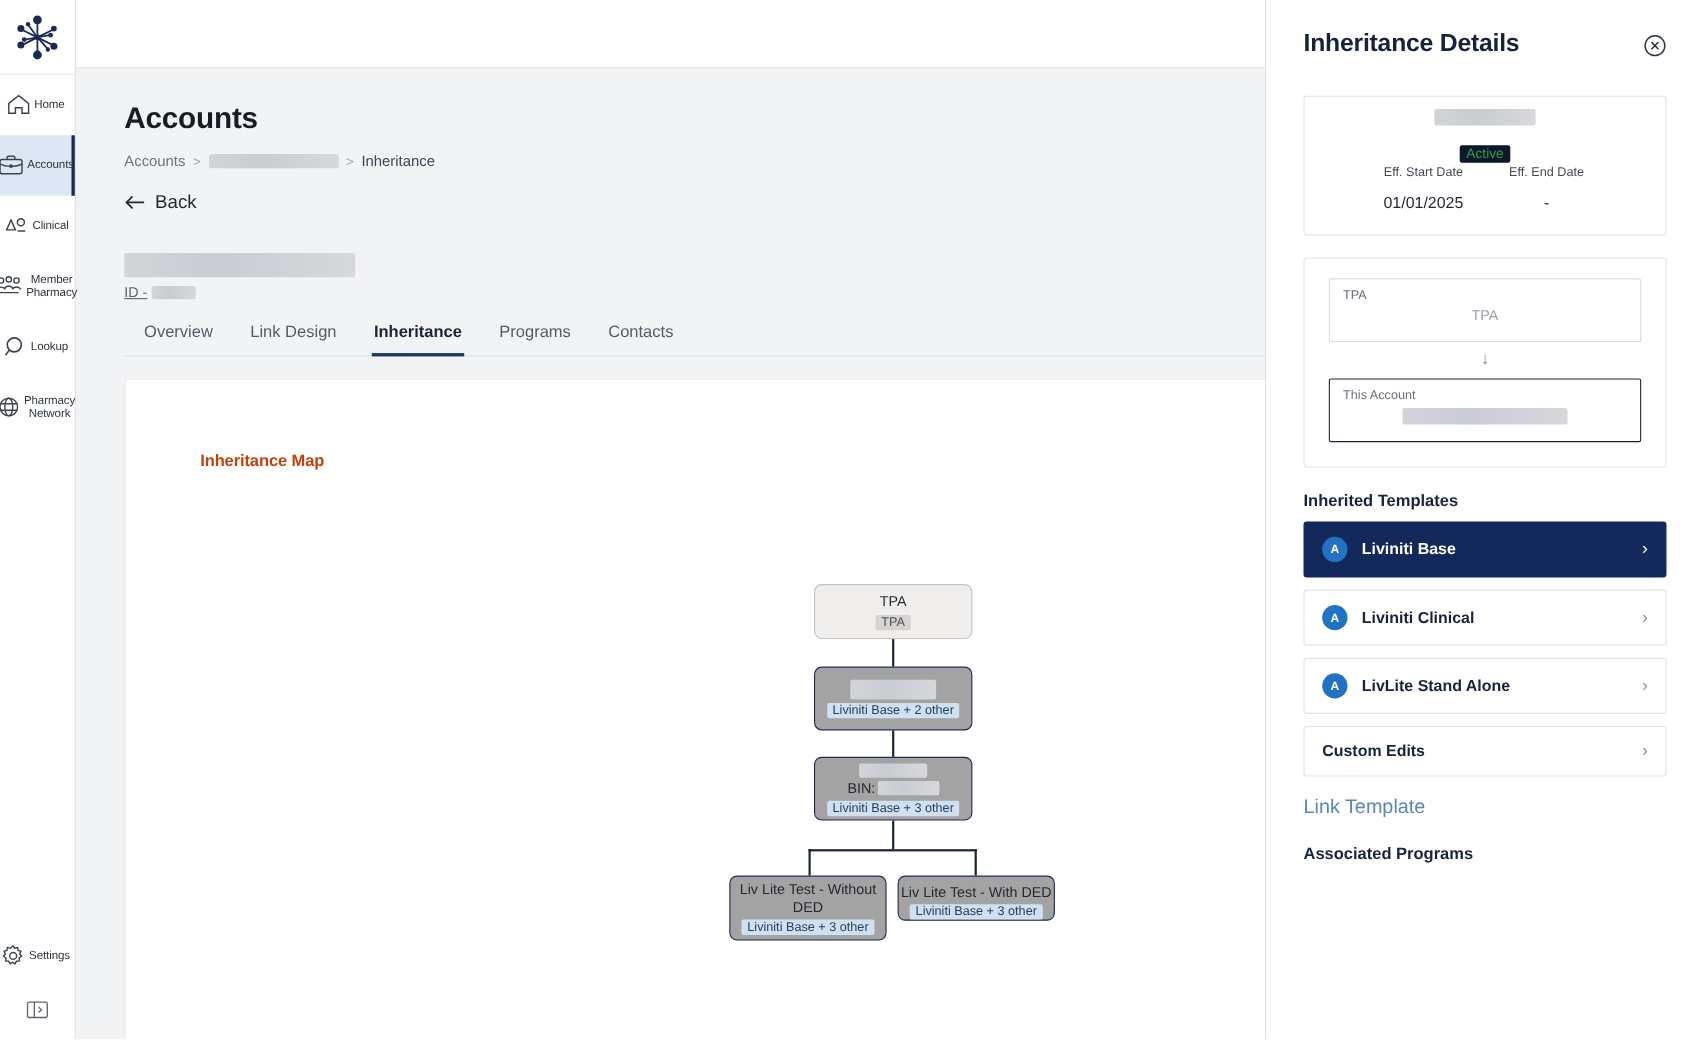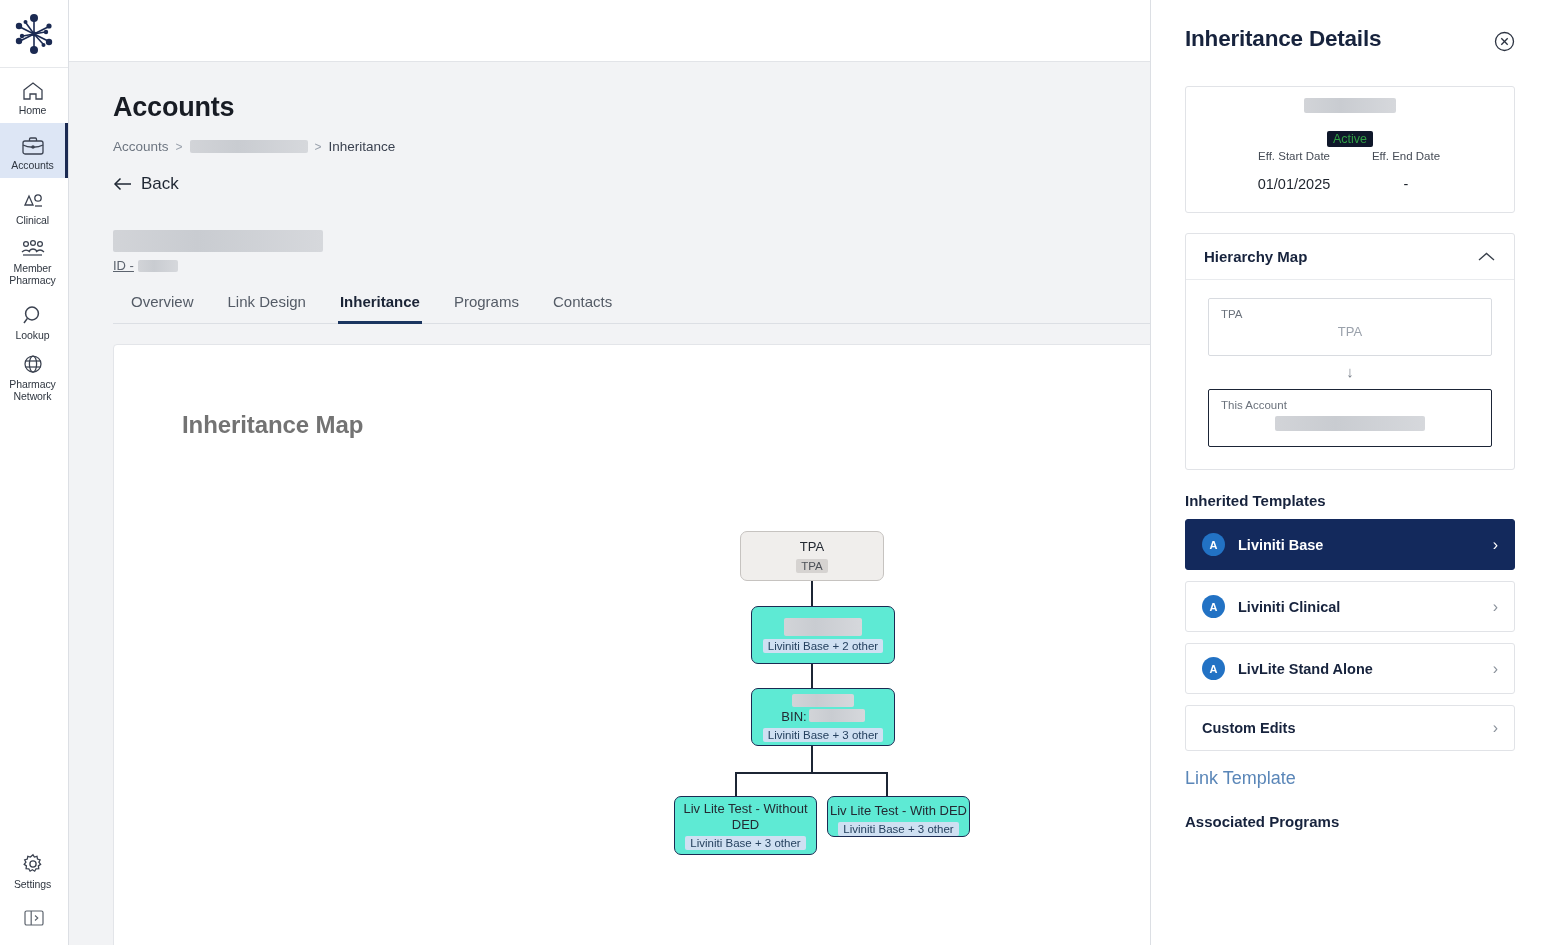--- a/index.html
+++ b/index.html
@@ -20,21 +20,21 @@
     position: relative; z-index: 5;
   }
   .rail-logo {
     height: 68px; width: 100%;
     display: flex; align-items: center; justify-content: center;
     border-bottom: 1px solid #e6e8eb;
   }
   .rail-items { width: 100%; display: flex; flex-direction: column; }
   .rail-item {
     width: 100%; min-height: 55px;
-    display: flex; flex-direction: column; align-items: center; justify-content: flex-end;
+    display: flex; flex-direction: row; align-items: center; justify-content: center;
     gap: 3px; padding: 6px 2px 7px; cursor: pointer;
     border-right: 3px solid transparent;
   }
   .rail-item.active { background: #dde6f5; border-right: 3px solid #1b2a52; }
   .rail-item .ic { display: block; line-height: 0; }
   .rail-label {
     font-size: 10.5px; color: #2f3640; text-align: center; line-height: 1.15;
     letter-spacing: -0.1px;
   }
   .rail-spacer { flex: 1 1 auto; }
@@ -90,21 +90,21 @@
     cursor: pointer; border-bottom: 3px solid transparent; margin-bottom: -1px;
   }
   .tab.active { color: #1b2436; font-weight: bold; border-bottom-color: #1b3560; }
 
   .card {
     margin-top: 20px; margin-right: 0;
     background: #fff; border: 1px solid #e3e5e9; border-radius: 4px;
     height: 620px; position: relative; overflow: hidden;
   }
   .card-title {
-    font-size: 24px; font-weight: bold; color: #737373;
+    font-size: 15px; font-weight: bold; color: #c2410c;
     padding: 66px 0 0 68px; letter-spacing: -0.1px;
   }
 
   
   .date-field {
     position: absolute; right: -42px; top: 108px; width: 118px;
     border-bottom: 1px solid #b9bec6; padding: 0 0 6px 14px;
     background: #fafafa;
   }
   .date-field .dlabel { font-size: 12.5px; color: #4d545e; }
@@ -117,21 +117,21 @@
     display: flex; flex-direction: column; align-items: center; justify-content: center;
     text-align: center; cursor: pointer;
   }
   .node .nlabel { font-size: 13px; color: #242a33; line-height: 1.25; }
   .node .nbadge {
     font-size: 11.5px; color: #25415f; background: #cfe0f2;
     padding: 1px 5px; border-radius: 2px; margin-top: 3px; white-space: nowrap;
   }
   .node.root { background: #f0eeec; border: 1px solid #c6c3c0; }
   .node.root .nbadge { background: #d6d3d1; color: #4d5158; }
-  .node.blue { background: #5eead4; border: 1.6px solid #1b2a52; margin-left: 11px; }
+  .node.blue { background: #a3a3a3; border: 1.6px solid #1b2a52; }
   .edge { position: absolute; background: #1c2534; }
 
   
   .panel {
     position: absolute; right: 0; top: 0; width: 391px; height: 945px;
     background: #ffffff; border-left: 1px solid #dcdfe4;
     padding: 26px 26px 0 34px; z-index: 10; overflow: hidden;
   }
   .panel-head { display: flex; align-items: flex-start; justify-content: space-between; }
   .panel-title { font-size: 22.5px; font-weight: bold; color: #17233d; letter-spacing: -0.2px; }
@@ -390,21 +390,21 @@
             </div>
             <div class="nbadge">Liviniti Base + 2 other</div>
           </div>
 
           <div class="edge" style="left:697px; top:133px; width:1.6px; height:24px;"></div>
 
           <div class="node blue" style="left:626px; top:157px; width:144px; height:58px;">
             <div class="nlabel">
               <span class="redact" style="width:62px;height:13px;display:inline-block;"></span>
             </div>
-            <div class="nlabel" style="display:flex;align-items:flex-start;gap:2px;">
+            <div class="nlabel" style="display:flex;align-items:center;gap:2px;">
               <span>BIN:</span>
               <span class="redact" style="width:56px;height:13px;display:inline-block;"></span>
             </div>
             <div class="nbadge">Liviniti Base + 3 other</div>
           </div>
 
           <div class="edge" style="left:697px; top:215px; width:1.6px; height:26px;"></div>
           <div class="edge" style="left:621px; top:241px; width:153px; height:1.6px;"></div>
           <div class="edge" style="left:621px; top:241px; width:1.6px; height:24px;"></div>
           <div class="edge" style="left:772px; top:241px; width:1.6px; height:24px;"></div>
@@ -444,26 +444,20 @@
           <div class="dv">01/01/2025</div>
         </div>
         <div class="dates-col">
           <div class="dl">Eff. End Date</div>
           <div class="dv">-</div>
         </div>
       </div>
     </div>
 
     <div class="hier-card">
-      <div class="hier-head">
-        <span class="ht">Hierarchy Map</span>
-        <svg width="19" height="12" viewBox="0 0 19 12" fill="none" stroke="#3a414c" stroke-width="1.4">
-          <path d="M2 9 L9.5 2.5 L17 9"></path>
-        </svg>
-      </div>
       <div class="hier-body">
         <div class="hier-node">
           <div class="hn-kicker">TPA</div>
           <div class="hn-val">TPA</div>
         </div>
         <div class="hier-arrow">↓</div>
         <div class="hier-node this">
           <div class="hn-kicker">This Account</div>
           <div class="hn-val">
             <span class="redact" style="width:150px;height:15px;display:inline-block;"></span>

